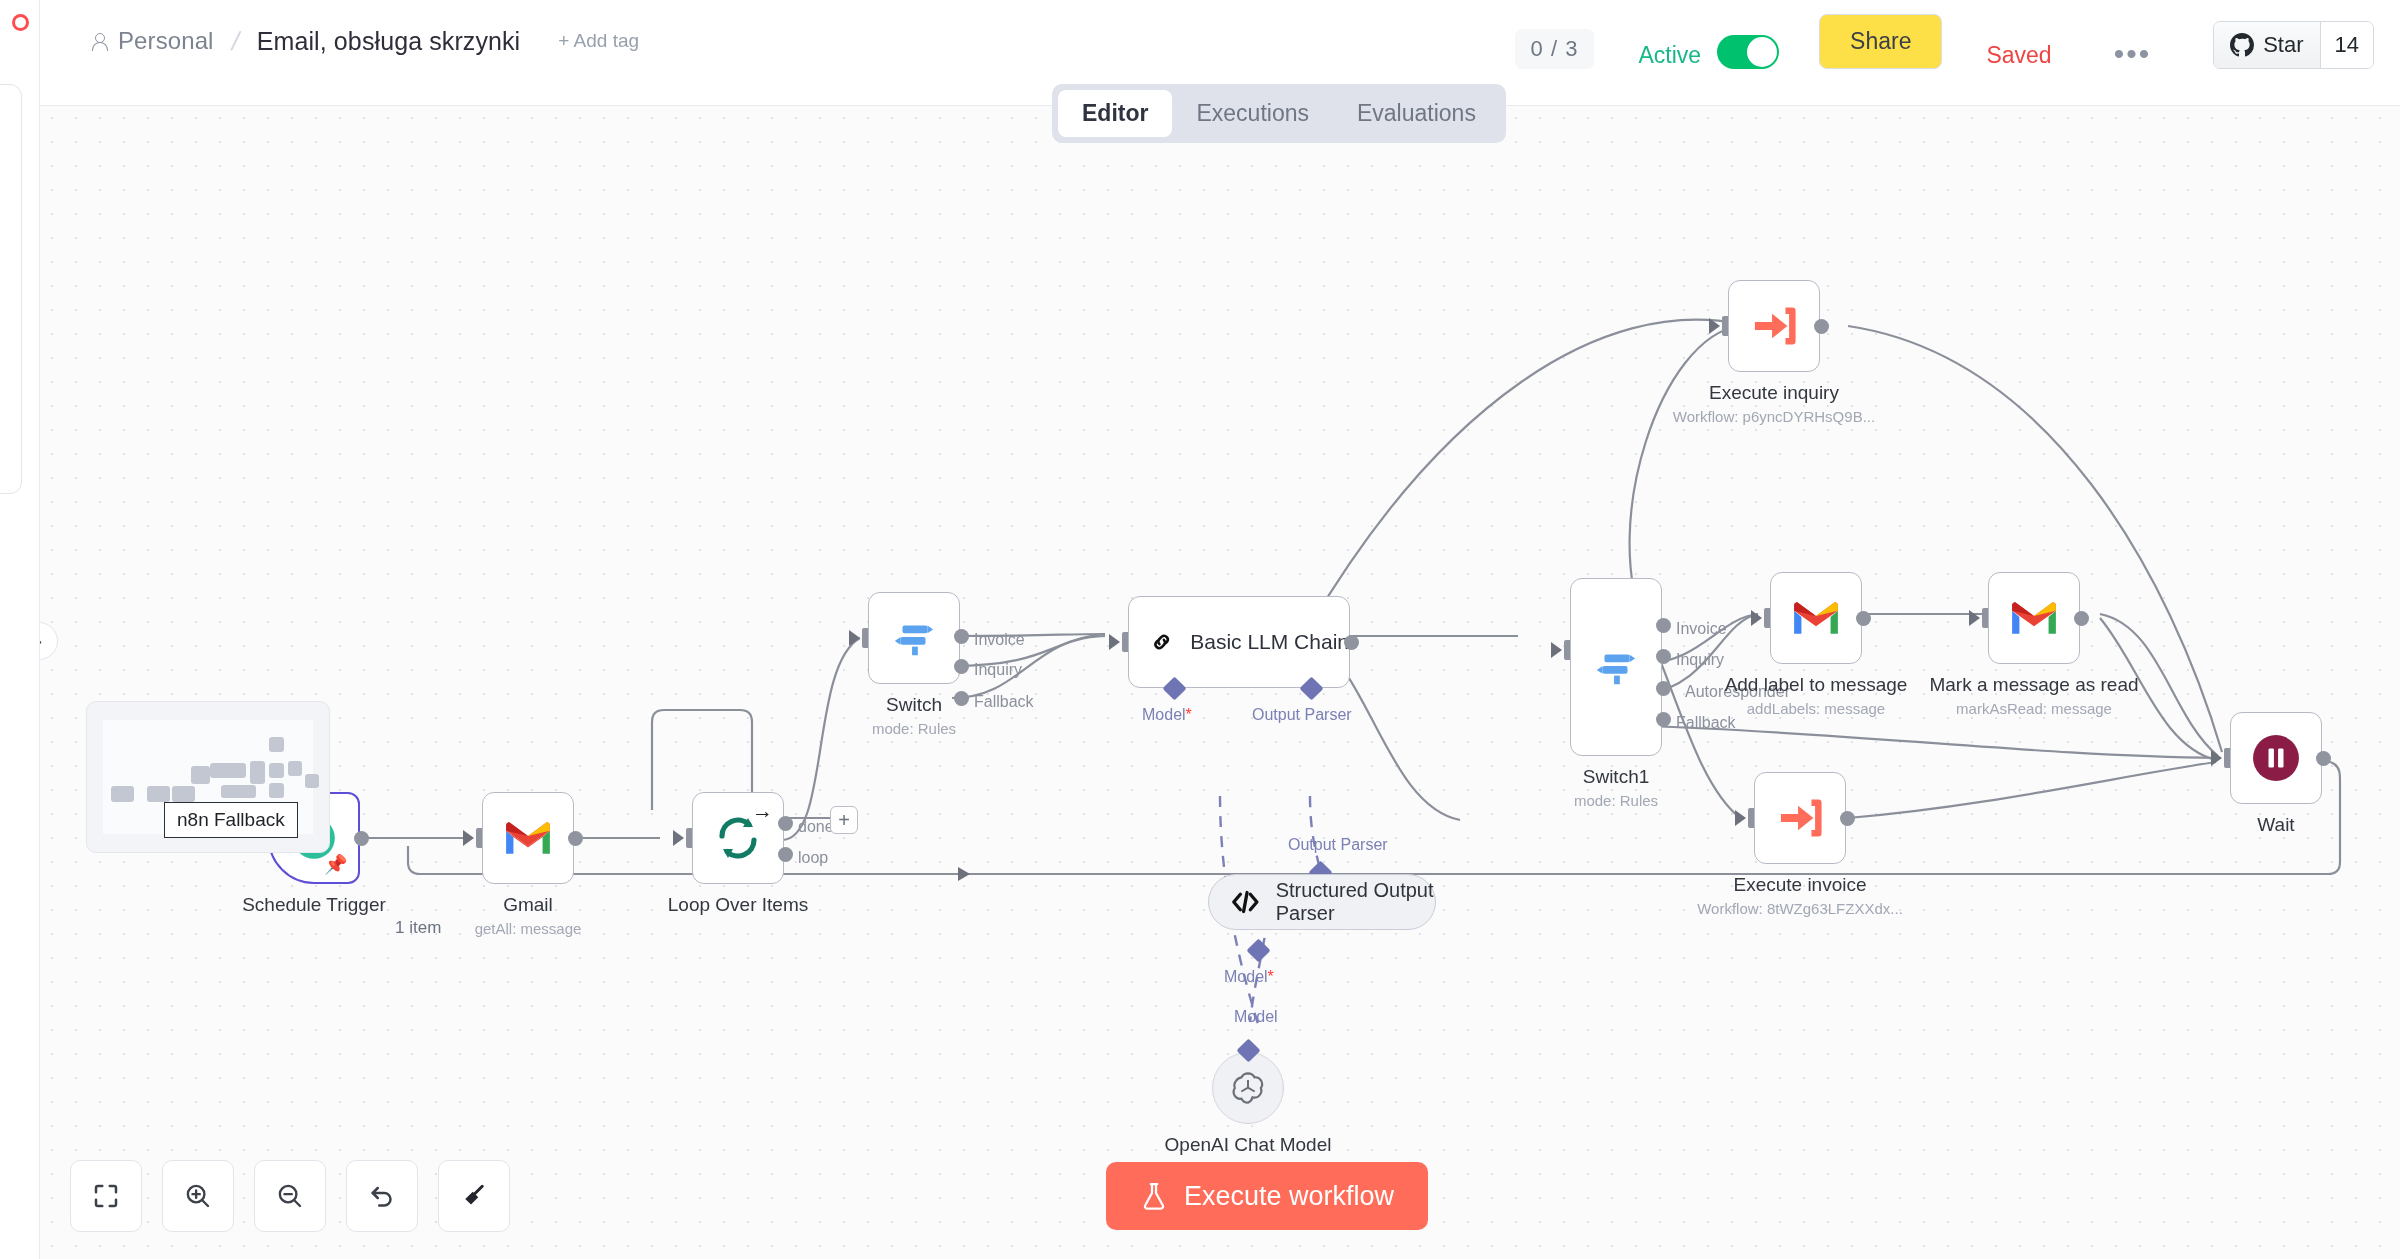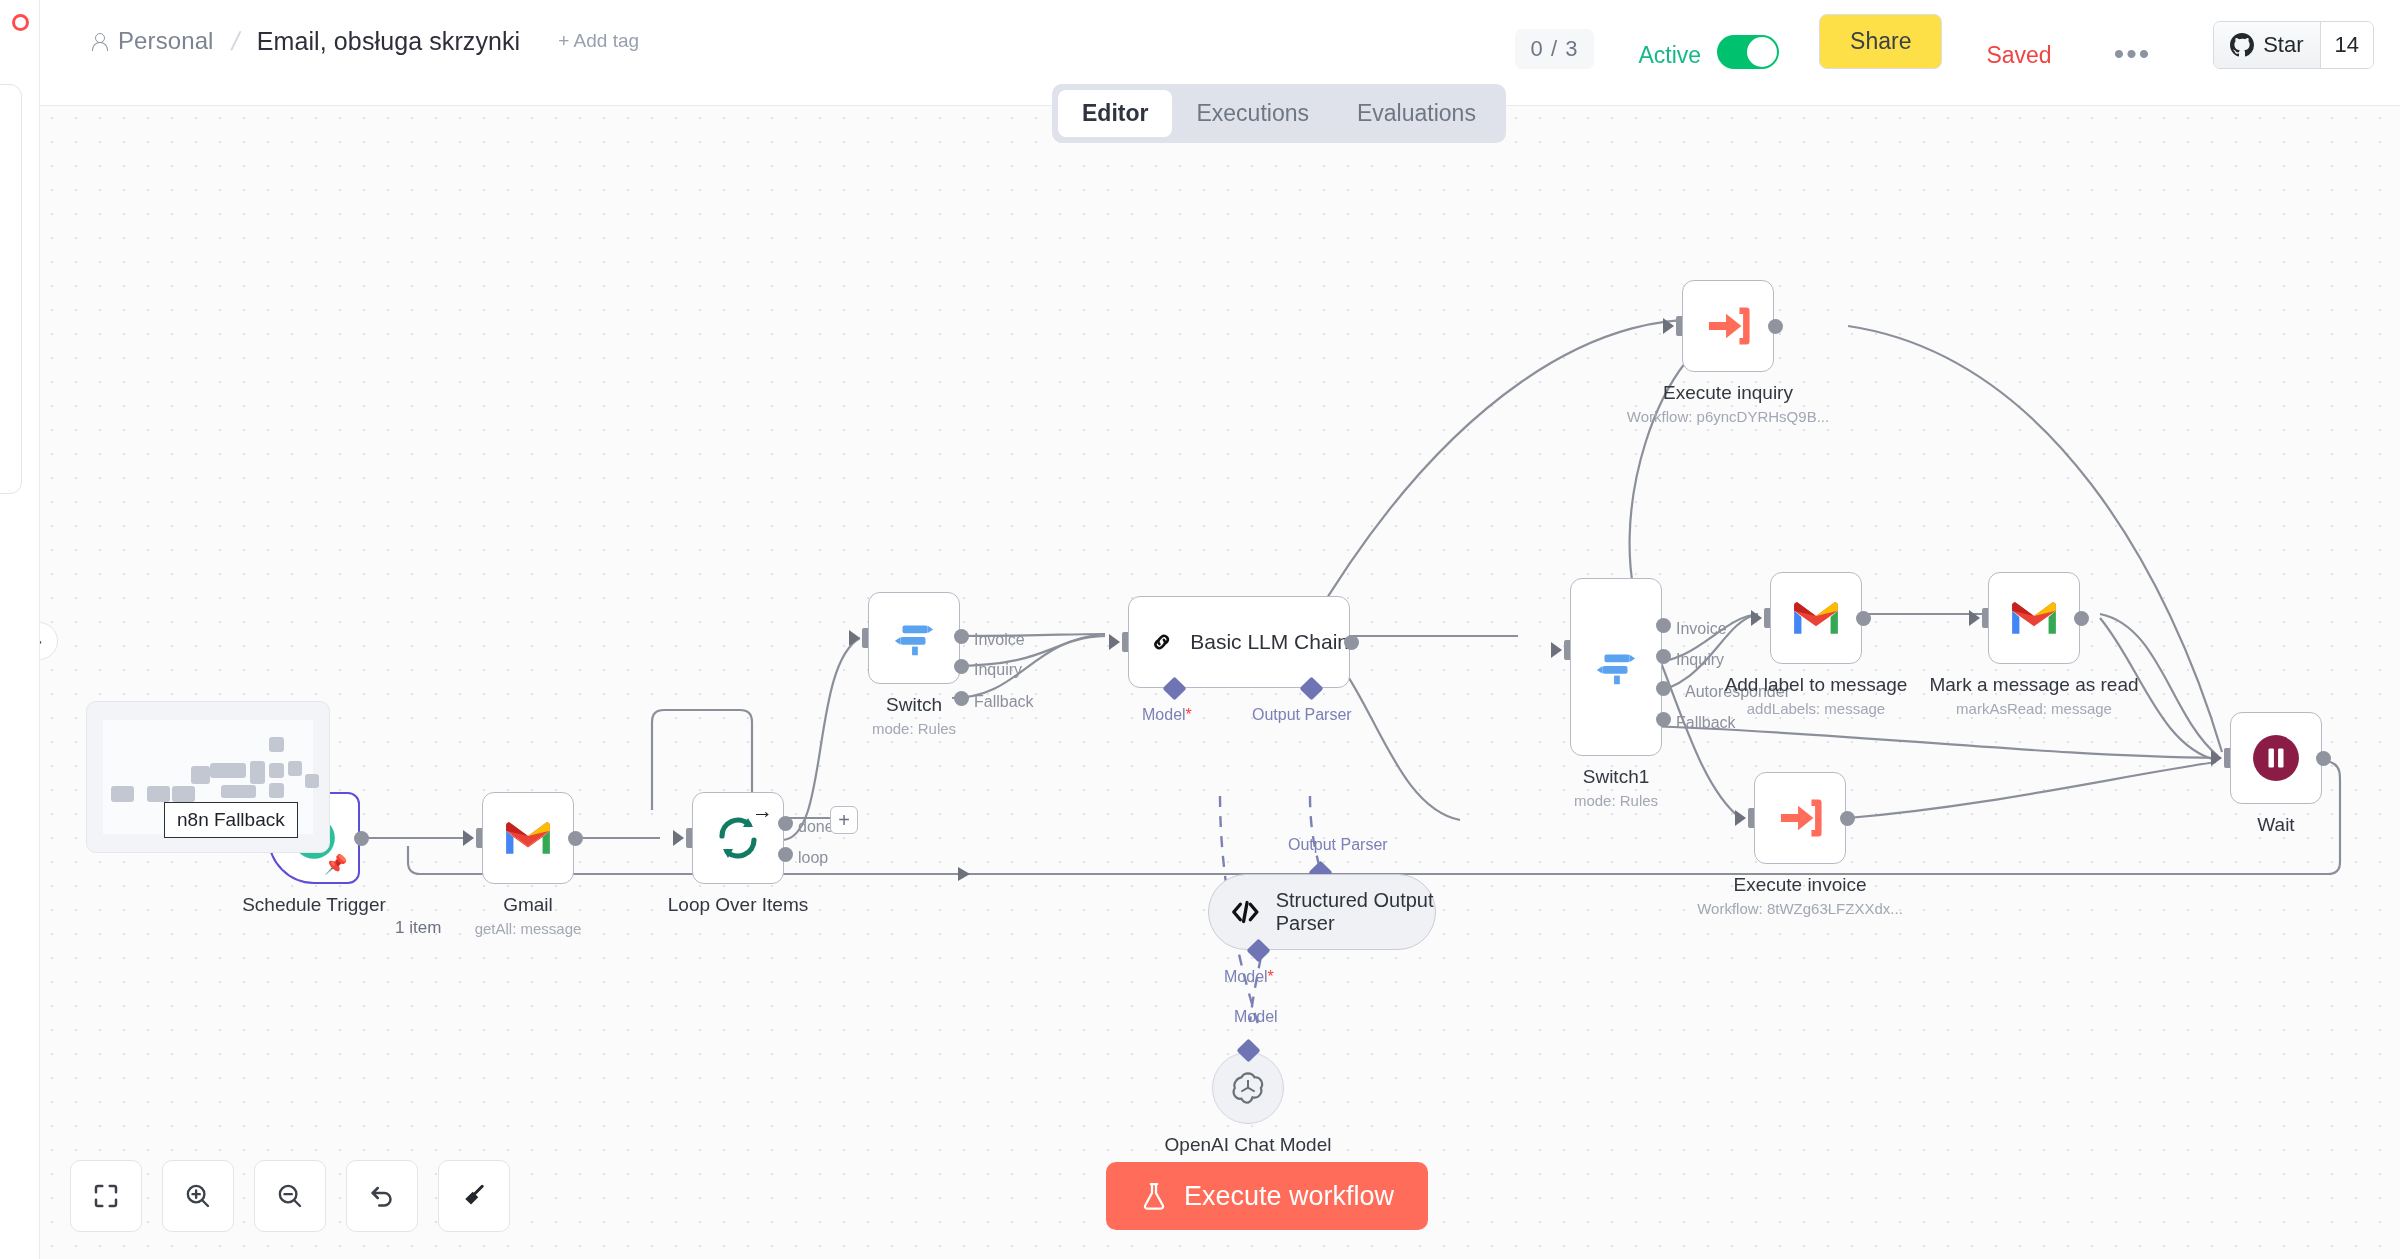--- a/index.html
+++ b/index.html
@@ -154,21 +154,21 @@
   .port-label { position: absolute; font-size: 16px; color: #8b909c; white-space: nowrap; }
   .port-diamond {
     position: absolute; width: 17px; height: 17px; background: #6f74b5;
     transform: rotate(45deg); border-radius: 2px;
   }
   .sub-port-label { position: absolute; font-size: 16px; color: #7b80b5; white-space: nowrap; }
   .sub-port-label .req { color: #ff3b30; }
 
   
   .node-pill {
-    width: 228px; height: 76px; background: #f0f1f5;
+    width: 228px; height: 56px; background: #f0f1f5;
     border: 1.6px solid #c9ccd8; border-radius: 38px;
     display: flex; align-items: center; gap: 16px; padding-left: 22px;
     position: relative;
   }
   .node-pill .pill-text { font-size: 20px; color: #2f333c; line-height: 1.15; }
   .node-circle {
     width: 72px; height: 72px; border-radius: 50%;
     background: #f0f1f5; border: 1.6px solid #d3d6de;
     display: flex; align-items: center; justify-content: center;
   }
@@ -429,21 +429,21 @@
       <div class="port-out" style="left:86px; top:71px;"></div>
       <div class="port-label" style="left:106px; top:73px;">Inquiry</div>
       <div class="port-out" style="left:86px; top:103px;"></div>
       <div class="port-label" style="left:115px; top:105px;">Autoresponder</div>
       <div class="port-out" style="left:86px; top:134px;"></div>
       <div class="port-label" style="left:106px; top:136px;">Fallback</div>
       <div class="node-label" style="top:188px;">Switch1</div>
       <div class="node-sub" style="top:214px;">mode: Rules</div>
     </div>
 
-    <div class="node" style="left:1642px; top:174px;">
+    <div class="node" style="left:1688px; top:174px;">
       <div class="port-in" style="left:-6px; top:36px;"></div>
       <div class="node-box">
         <svg width="46" height="42" viewBox="0 0 24 22">
           <path d="M2 11h11" stroke="#ff6d5a" stroke-width="4.2" stroke-linecap="butt"></path>
           <polygon points="11,4.6 19,11 11,17.4" fill="#ff6d5a"></polygon>
           <path d="M18 3h3.6v16H18" stroke="#ff6d5a" stroke-width="3.4" fill="none" stroke-linejoin="round"></path>
         </svg>
       </div>
       <div class="port-out" style="left:86px; top:39px;"></div>
       <div class="node-label">Execute inquiry</div>

